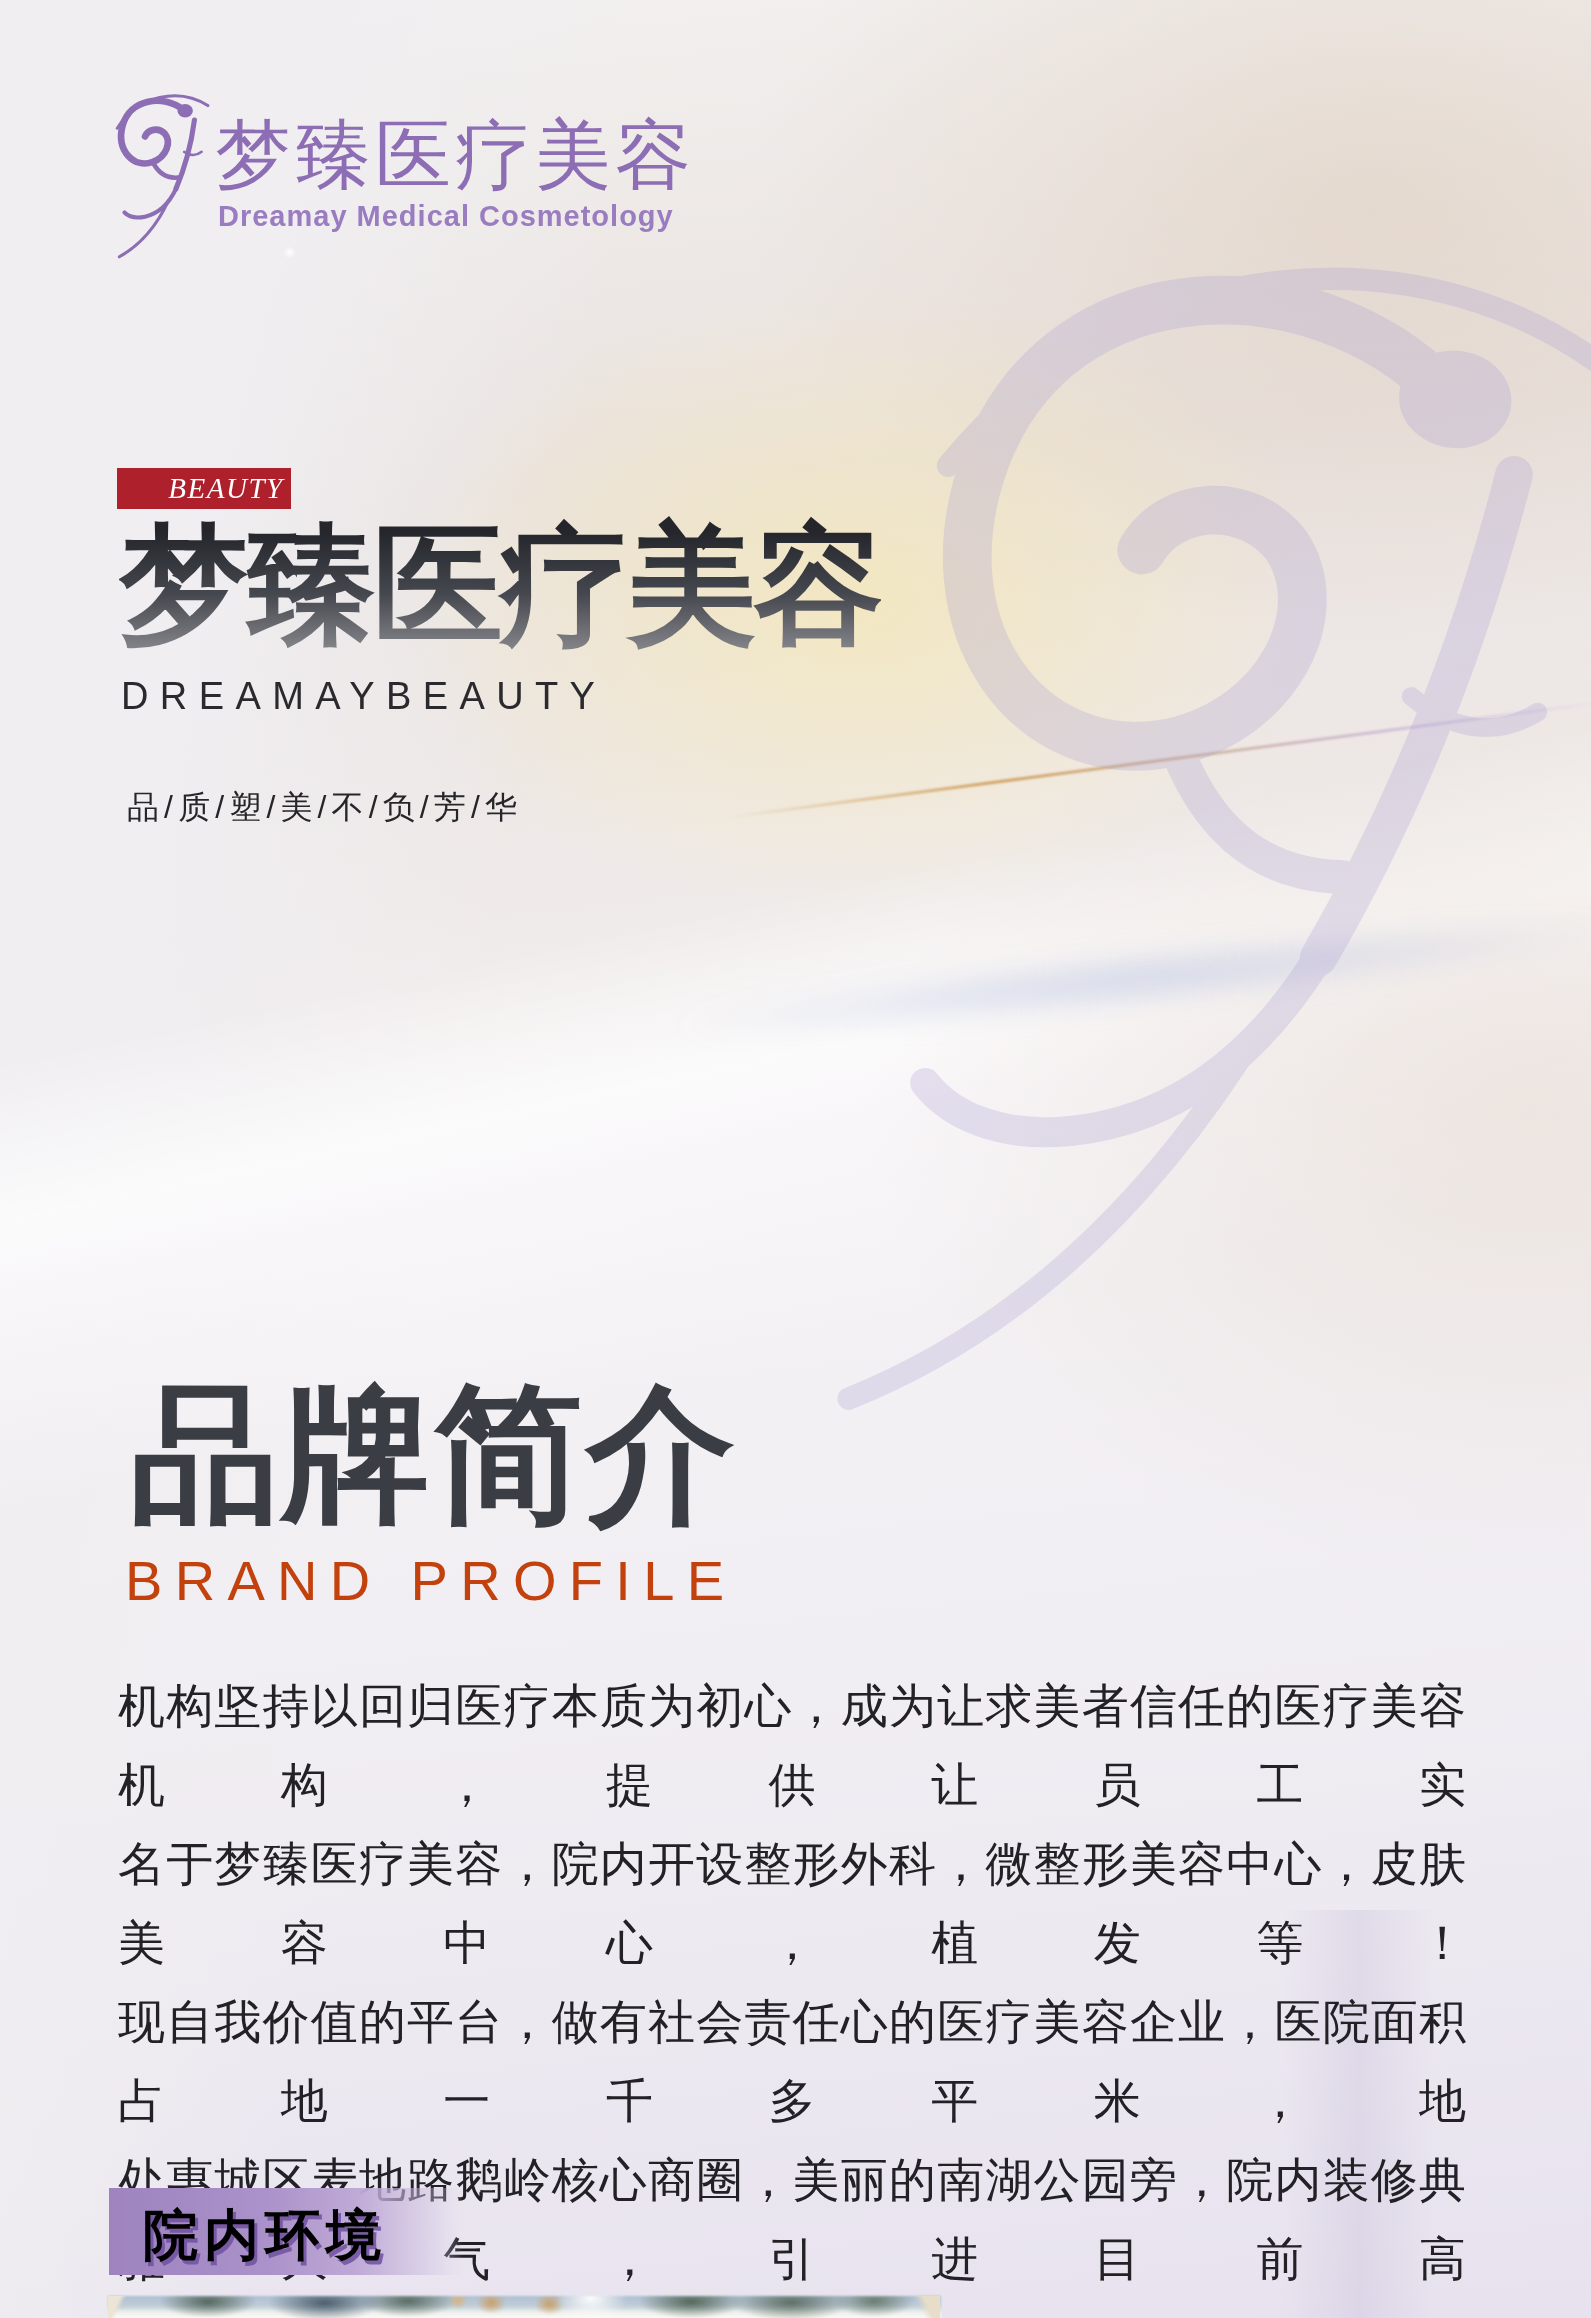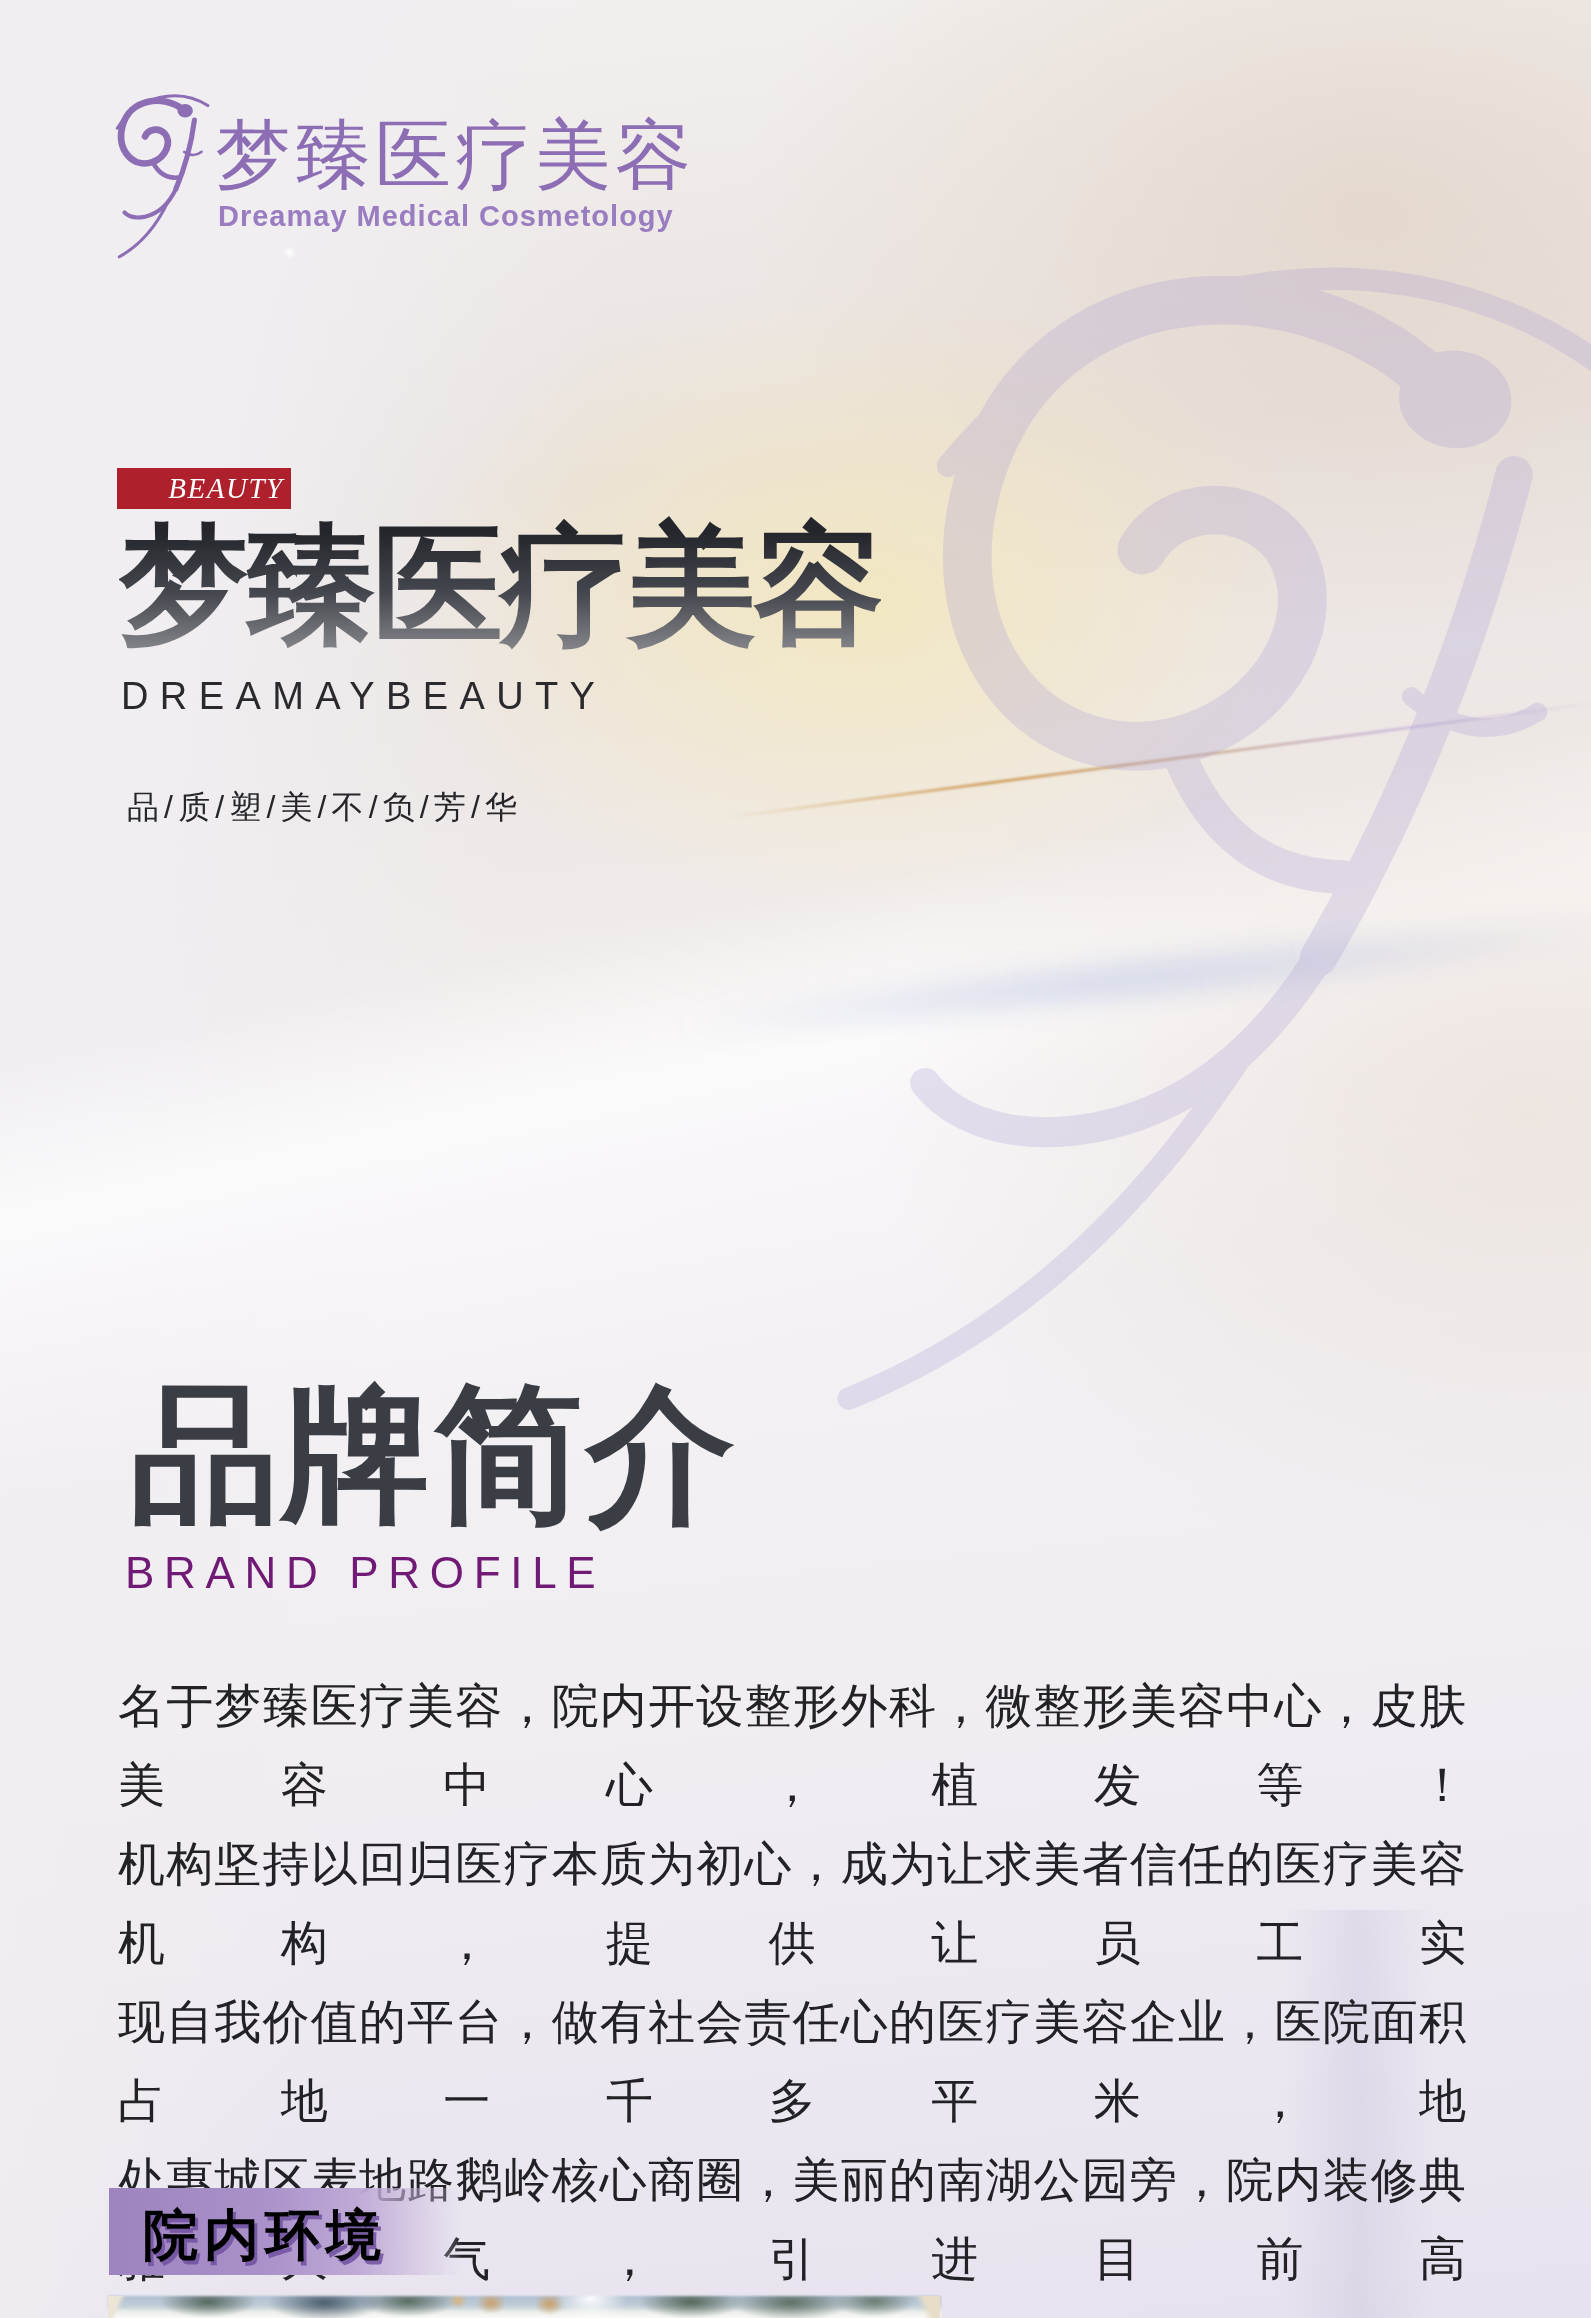--- a/index.html
+++ b/index.html
@@ -78,21 +78,21 @@
     font-size:32px;font-weight:400;letter-spacing:0.16em;color:#26262a;white-space:nowrap;
   }
   
   .bp-title{
     position:absolute;left:130px;top:1373px;
     font-family:Liberation Sans, sans-serif;
     font-size:149px;line-height:1.1;font-weight:600;letter-spacing:0.02em;color:#3a3d44;white-space:nowrap;
   }
   .bp-en{
     position:absolute;left:125px;top:1548px;
-    font-size:44px;font-weight:400;letter-spacing:0.22em;color:#701a75;white-space:nowrap;
+    font-size:56px;font-weight:400;letter-spacing:0.22em;color:#c2410c;white-space:nowrap;
   }
   .para{
     position:absolute;left:118px;top:1666px;width:1349px;
     font-size:47px;line-height:79px;letter-spacing:1px;color:#222226;
   }
   .para-line{text-align:justify;text-align-last:justify;}
   .para-line.first{text-indent:76px;}
   
   .env-banner{
     position:absolute;left:109px;top:2188px;width:354px;height:87px;
@@ -169,22 +169,22 @@
   <span class="t">BEAUTY</span>
 </div>
 <div class="hero-title t">梦臻医疗美容</div>
 <div class="hero-en t">DREAMAYBEAUTY</div>
 <div class="tagline t">品/质/塑/美/不/负/芳/华</div>
 
 <div class="bp-title t">品牌简介</div>
 <div class="bp-en t">BRAND PROFILE</div>
 
 <div class="para">
+  <div class="para-line">机构坚持以回归医疗本质为初心，成为让求美者信任的医疗美容机构，提供让员工实</div>
   <div class="para-line">名于梦臻医疗美容，院内开设整形外科，微整形美容中心，皮肤美容中心，植发等！</div>
-  <div class="para-line">机构坚持以回归医疗本质为初心，成为让求美者信任的医疗美容机构，提供让员工实</div>
   <div class="para-line">现自我价值的平台，做有社会责任心的医疗美容企业，医院面积占地一千多平米，地</div>
   <div class="para-line">处惠城区麦地路鹅岭核心商圈，美丽的南湖公园旁，院内装修典雅大气，引进目前高</div>
 
 </div>
 
 <div class="env-banner"></div>
 <div class="env-title t">院内环境</div>
 
 <div class="photo-strip"></div>
 <div class="photo-frame-left"></div>

